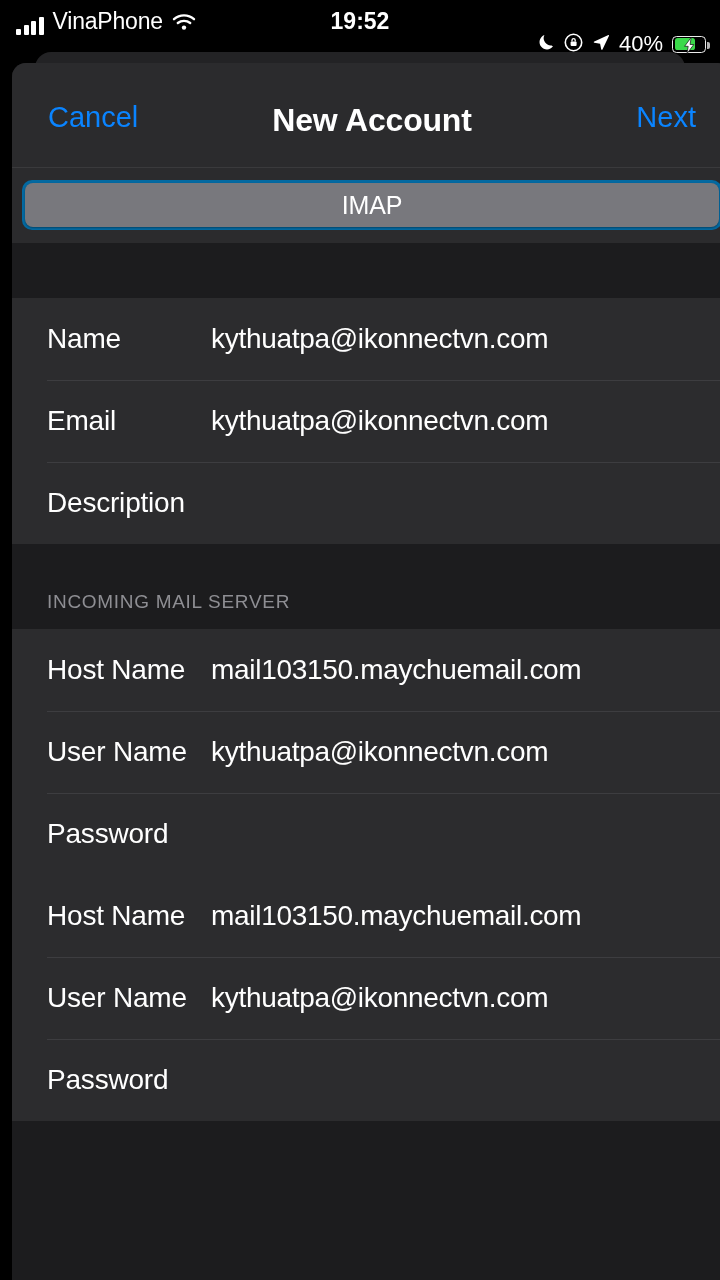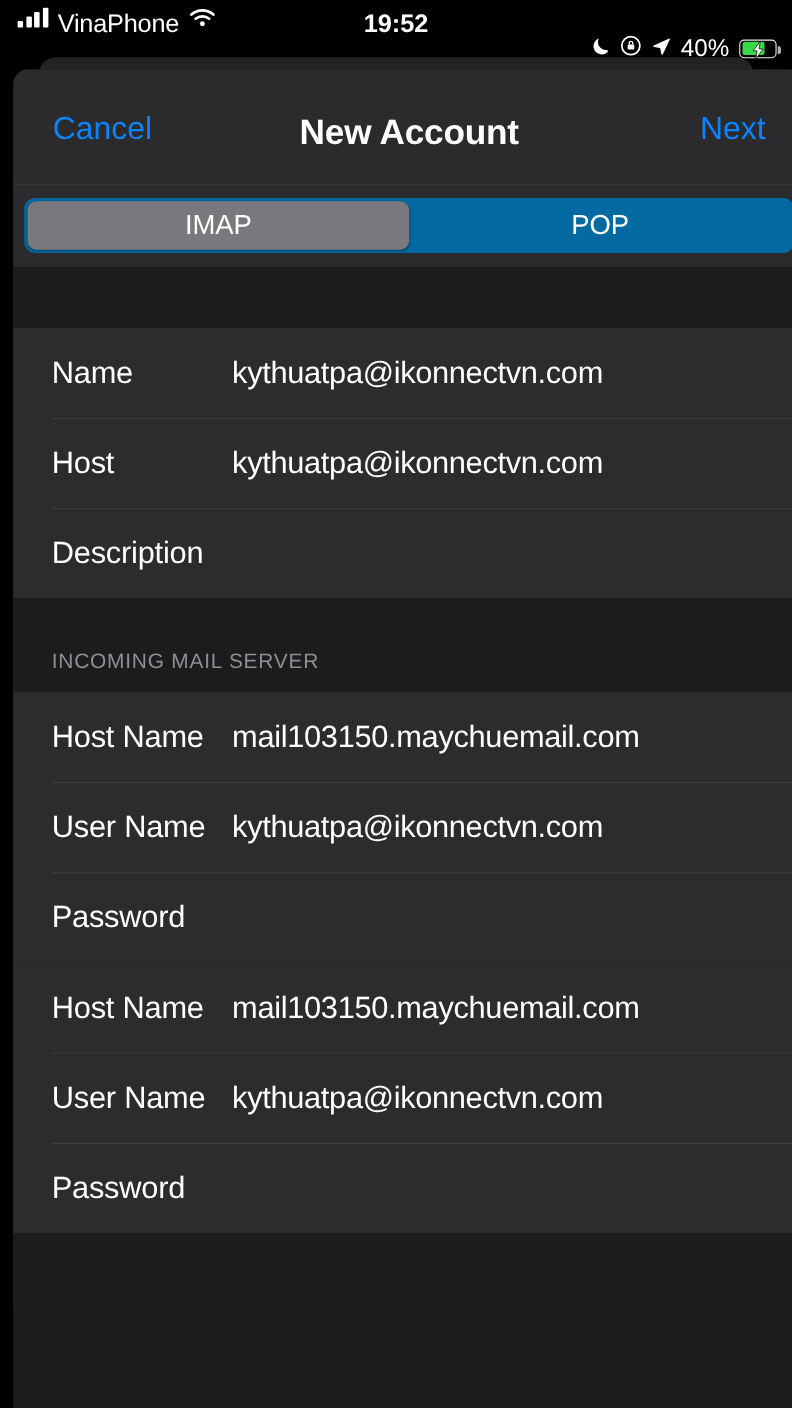--- a/index.html
+++ b/index.html
@@ -9,21 +9,21 @@
     font-family:"Liberation Sans", sans-serif;
     overflow:hidden;
   }
   #screen { position:relative; width:720px; height:1280px; background:#000; }
 
   
   .statusbar {
     position:absolute; top:0; left:0; width:720px; height:44px;
     background:#000; color:#fff;
   }
-  .sb-left { position:absolute; left:16px; top:7px; display:flex; align-items:flex-start; gap:9px; }
+  .sb-left { position:absolute; left:16px; top:7px; display:flex; align-items:flex-end; gap:9px; }
   .sb-center { position:absolute; left:0; top:7px; width:720px; text-align:center; }
   .sb-right { position:absolute; right:14px; top:8px; display:flex; align-items:center; gap:9px;margin-top:22px; }
   .sb-text { font-size:23px; letter-spacing:-0.2px; font-weight:400; line-height:28px; }
   .sb-time { font-size:23px; font-weight:600; letter-spacing:0px; line-height:28px; }
   .sb-pct { font-size:22px; font-weight:400; line-height:28px; }
 
   .bars { display:flex; align-items:flex-end; gap:2.5px; height:18px; }
   .bars i { display:block; width:5px; background:#fff; border-radius:1px; }
   .bars i:nth-child(1){ height:6px; }
   .bars i:nth-child(2){ height:10px; }
@@ -175,34 +175,33 @@
 
     <div class="navbar">
       <button class="nav-cancel">Cancel</button>
       <div class="nav-title">New Account</div>
       <button class="nav-next">Next</button>
     </div>
 
     <div class="seg-wrap">
       <div class="seg">
         <div class="seg-opt active">IMAP</div>
-        <div class="seg-opt">POP</div>
       </div>
     </div>
 
     <div class="table">
 
       <div class="gap"></div>
       <div class="group">
         <div class="row">
           <span class="row-label w-fixed">Name</span>
           <span class="row-value" placeholder="Name">kythuatpa@ikonnectvn.com</span>
         </div>
         <div class="row">
-          <span class="row-label w-fixed">Host</span>
+          <span class="row-label w-fixed">Email</span>
           <span class="row-value" placeholder="Email">kythuatpa@ikonnectvn.com</span>
         </div>
         <div class="row">
           <span class="row-label">Description</span>
         </div>
       </div>
 
       <div class="section-header">INCOMING MAIL SERVER</div>
       <div class="group">
         <div class="row">

